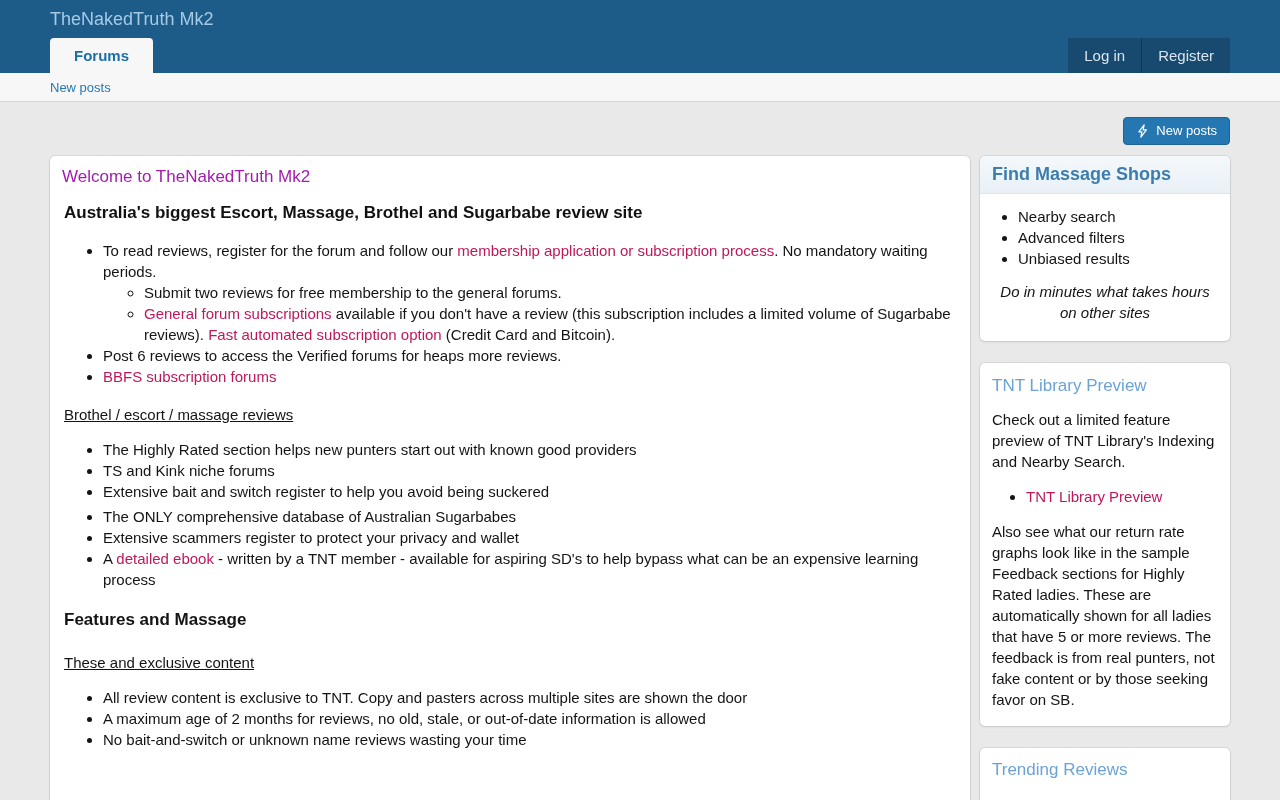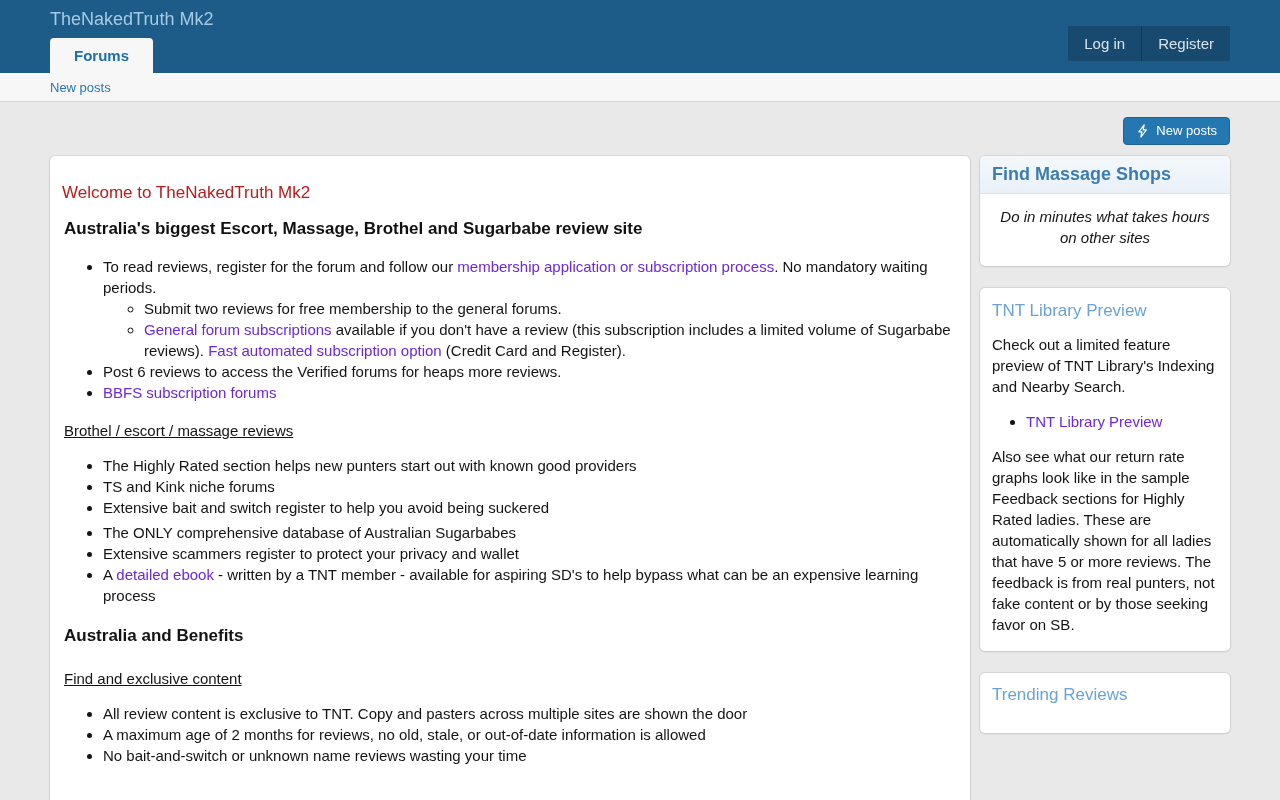--- a/index.html
+++ b/index.html
@@ -4,34 +4,34 @@
 <style>
   * { margin:0; padding:0; box-sizing:border-box; }
   html,body { width:1280px; height:800px; overflow:hidden; }
   body {
     font-family:"Liberation Sans", sans-serif;
     background:#e9e9e9;
     color:#141414;
     font-size:15px;
   }
   a { text-decoration:none; cursor:pointer; }
-  .link { color:#6d28d9; }
+  .link { color:#be185d; }
 
   
   .site-header { background:#1d5c88; }
   .header-top { height:38px; padding:0 50px; display:flex; align-items:center; }
   .site-title { color:#a5cae6; font-size:18px; font-weight:400; }
   .tab-row { height:35px; padding:0 50px; display:flex; align-items:flex-end; justify-content:space-between; }
   .main-tabs { display:flex; height:35px; }
   .tab-forums {
     background:#f7f7f7; color:#1d6fa5; font-weight:bold; font-size:15px;
     padding:0 24px; height:35px; display:flex; align-items:center;
     border-radius:4px 4px 0 0;
   }
-  .account-tabs { display:flex; height:47px; }
+  .account-tabs { display:flex; height:35px; }
   .account-tab {
     background:#174a6e; color:#d9e4ed; font-size:15px;
     padding:0 16px; height:35px; display:flex; align-items:center;
   }
   .account-tab + .account-tab { border-left:1px solid rgba(0,0,0,0.25); }
 
   
   .subnav {
     background:#f7f7f7; height:29px; padding:0 50px;
     display:flex; align-items:center; border-bottom:1px solid #d6d6d6;
@@ -46,21 +46,21 @@
     border-radius:4px; padding:5px 12px 6px; display:flex; align-items:center; gap:7px;
     font-family:"Liberation Sans", sans-serif; cursor:pointer;
   }
   .columns { display:flex; gap:10px; align-items:flex-start; }
 
   .panel {
     background:#fff; border-radius:5px;
     box-shadow:0 0 0 1px rgba(0,0,0,0.07), 0 1px 3px rgba(0,0,0,0.08);
   }
   .main-panel { width:920px; min-height:700px; }
-  .panel-title { color:#b91c1c; font-size:17px; font-weight:400; padding:27px 12px 4px; }
+  .panel-title { color:#a21caf; font-size:17px; font-weight:400; padding:11px 12px 4px; }
   .main-body { padding:4px 14px 16px; line-height:21px; }
   .headline { font-size:17px; font-weight:bold; color:#111; margin:7px 0 17px; }
   .main-body ul { margin:0 0 4px; padding-left:39px; list-style:disc; }
   .main-body ul ul { list-style:circle; padding-left:41px; margin:0; }
   .section-heading { font-size:15px; font-weight:400; text-decoration:underline; margin:17px 0 14px; }
   .features-heading { font-size:17px; font-weight:bold; margin:19px 0 22px; }
 
   
   .sidebar { width:250px; display:flex; flex-direction:column; gap:22px; }
   .side-box-header {
@@ -119,55 +119,60 @@
 
     <section class="panel main-panel">
       <h1 class="panel-title">Welcome to TheNakedTruth Mk2</h1>
       <div class="main-body">
         <h2 class="headline">Australia's biggest Escort, Massage, Brothel and Sugarbabe review site</h2>
 
         <ul>
           <li><span>To read reviews, register for the forum and follow our </span><a class="link">membership application or subscription process</a><span>. No mandatory waiting periods.</span></li>
           <ul>
             <li><span>Submit two reviews for free membership to the general forums.</span></li>
-            <li><a class="link">General forum subscriptions</a><span> available if you don't have a review (this subscription includes a limited volume of Sugarbabe reviews). </span><a class="link">Fast automated subscription option</a><span> (Credit Card and Register).</span></li>
+            <li><a class="link">General forum subscriptions</a><span> available if you don't have a review (this subscription includes a limited volume of Sugarbabe reviews). </span><a class="link">Fast automated subscription option</a><span> (Credit Card and Bitcoin).</span></li>
           </ul>
           <li><span>Post 6 reviews to access the Verified forums for heaps more reviews.</span></li>
           <li><a class="link">BBFS subscription forums</a></li>
         </ul>
 
         <h3 class="section-heading">Brothel / escort / massage reviews</h3>
         <ul>
           <li>The Highly Rated section helps new punters start out with known good providers</li>
           <li>TS and Kink niche forums</li>
           <li>Extensive bait and switch register to help you avoid being suckered</li>
         </ul>
 
         <ul>
           <li>The ONLY comprehensive database of Australian Sugarbabes</li>
           <li>Extensive scammers register to protect your privacy and wallet</li>
           <li><span>A </span><a class="link">detailed ebook</a><span> - written by a TNT member - available for aspiring SD's to help bypass what can be an expensive learning process</span></li>
         </ul>
 
-        <h2 class="features-heading">Australia and Benefits</h2>
+        <h2 class="features-heading">Features and Massage</h2>
 
-        <h3 class="section-heading">Find and exclusive content</h3>
+        <h3 class="section-heading">These and exclusive content</h3>
         <ul>
           <li>All review content is exclusive to TNT. Copy and pasters across multiple sites are shown the door</li>
           <li>A maximum age of 2 months for reviews, no old, stale, or out-of-date information is allowed</li>
           <li>No bait-and-switch or unknown name reviews wasting your time</li>
         </ul>
       </div>
     </section>
 
     <aside class="sidebar">
 
       <section class="panel">
         <h2 class="side-box-header">Find Massage Shops</h2>
         <div class="side-box-body">
+          <ul>
+            <li>Nearby search</li>
+            <li>Advanced filters</li>
+            <li>Unbiased results</li>
+          </ul>
           <p class="side-tagline">Do in minutes what takes hours on other sites</p>
         </div>
       </section>
 
       <section class="panel">
         <div class="library-body">
           <h2 class="side-title">TNT Library Preview</h2>
           <p>Check out a limited feature preview of TNT Library's Indexing and Nearby Search.</p>
           <ul>
             <li><a class="link">TNT Library Preview</a></li>

